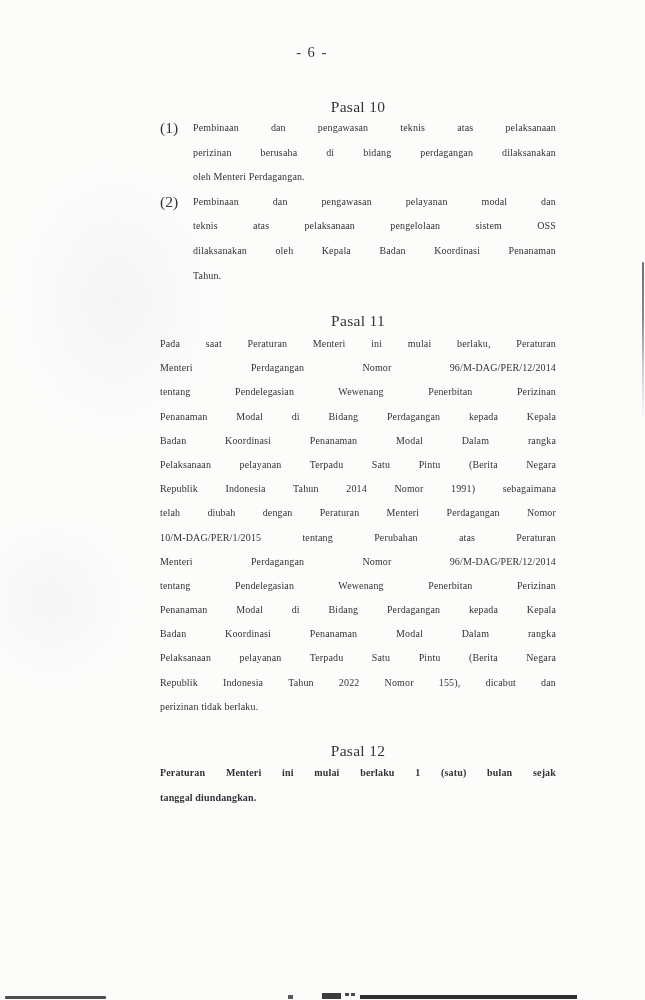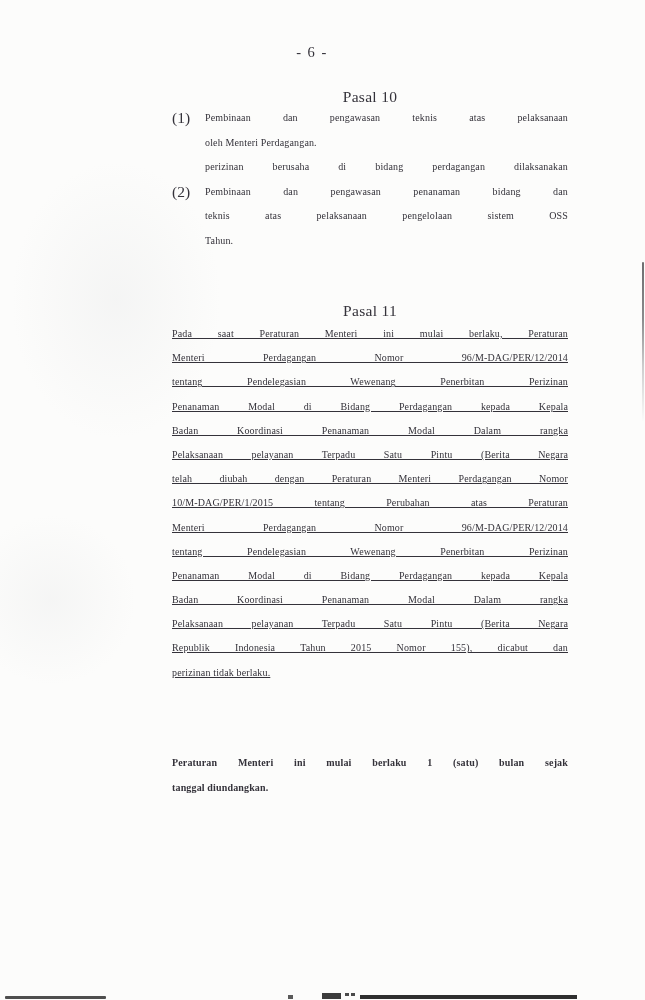--- a/index.html
+++ b/index.html
@@ -17,21 +17,21 @@
   }
   .page-number {
     position: absolute;
     top: 44px;
     left: 0;
     width: 624px;
     text-align: center;
     font-size: 14.5px;
     letter-spacing: 1.5px;
   }
-  .block { position: absolute; left: 172px; width: 396px; }
+  .block { position: absolute; left: 160px; width: 396px; margin-top: 10px; }
   .heading {
     text-align: center;
     font-size: 15.5px;
     line-height: 17px;
     letter-spacing: 0.3px;
   }
   .line {
     display: block;
     font-size: 10px;
     letter-spacing: 0.15px;
@@ -72,54 +72,57 @@
 
   <div class="page-number">- 6 -</div>
 
   <div class="block heading" style="top:88px;">Pasal 10</div>
 
   <div class="block list" style="top:106px;">
     <div class="list-item">
       <span class="item-number">(1)</span>
       <span class="item-lines">
         <span class="line">Pembinaan dan pengawasan teknis atas pelaksanaan</span>
+        <span class="line">perizinan berusaha di bidang perdagangan dilaksanakan</span>
         <span class="line end">oleh Menteri Perdagangan.</span>
-        <span class="line">perizinan berusaha di bidang perdagangan dilaksanakan</span>
       </span>
     </div>
     <div class="list-item">
       <span class="item-number">(2)</span>
       <span class="item-lines">
-        <span class="line">Pembinaan dan pengawasan penanaman bidang dan</span>
+        <span class="line">Pembinaan dan pengawasan pelayanan modal dan</span>
         <span class="line">teknis atas pelaksanaan pengelolaan sistem OSS</span>
+        <span class="line">dilaksanakan oleh Kepala Badan Koordinasi Penanaman</span>
         <span class="line end">Tahun.</span>
       </span>
     </div>
   </div>
 
   <div class="block heading" style="top:302px;">Pasal 11</div>
 
-  <div class="block para para-11" style="top:322px;text-decoration:underline;">
+  <div class="block para para-11" style="top:322px;">
     <span class="line">Pada saat Peraturan Menteri ini mulai berlaku, Peraturan</span>
     <span class="line">Menteri Perdagangan Nomor 96/M-DAG/PER/12/2014</span>
     <span class="line">tentang Pendelegasian Wewenang Penerbitan Perizinan</span>
     <span class="line">Penanaman Modal di Bidang Perdagangan kepada Kepala</span>
     <span class="line">Badan Koordinasi Penanaman Modal Dalam rangka</span>
     <span class="line">Pelaksanaan pelayanan Terpadu Satu Pintu (Berita Negara</span>
+    <span class="line">Republik Indonesia Tahun 2014 Nomor 1991) sebagaimana</span>
     <span class="line">telah diubah dengan Peraturan Menteri Perdagangan Nomor</span>
     <span class="line">10/M-DAG/PER/1/2015 tentang Perubahan atas Peraturan</span>
     <span class="line">Menteri Perdagangan Nomor 96/M-DAG/PER/12/2014</span>
     <span class="line">tentang Pendelegasian Wewenang Penerbitan Perizinan</span>
     <span class="line">Penanaman Modal di Bidang Perdagangan kepada Kepala</span>
     <span class="line">Badan Koordinasi Penanaman Modal Dalam rangka</span>
     <span class="line">Pelaksanaan pelayanan Terpadu Satu Pintu (Berita Negara</span>
-    <span class="line">Republik Indonesia Tahun 2015 Nomor 155), dicabut dan</span>
+    <span class="line">Republik Indonesia Tahun 2022 Nomor 155), dicabut dan</span>
     <span class="line end">perizinan tidak berlaku.</span>
   </div>
 
+  <div class="block heading" style="top:732px;">Pasal 12</div>
 
   <div class="block para" style="top:751px;font-weight:bold;">
     <span class="line">Peraturan Menteri ini mulai berlaku 1 (satu) bulan sejak</span>
     <span class="line end">tanggal diundangkan.</span>
   </div>
 
   <div class="artifact vline"></div>
   <div class="artifact bbar1"></div>
   <div class="artifact bbar2"></div>
   <div class="artifact bbar3"></div>

